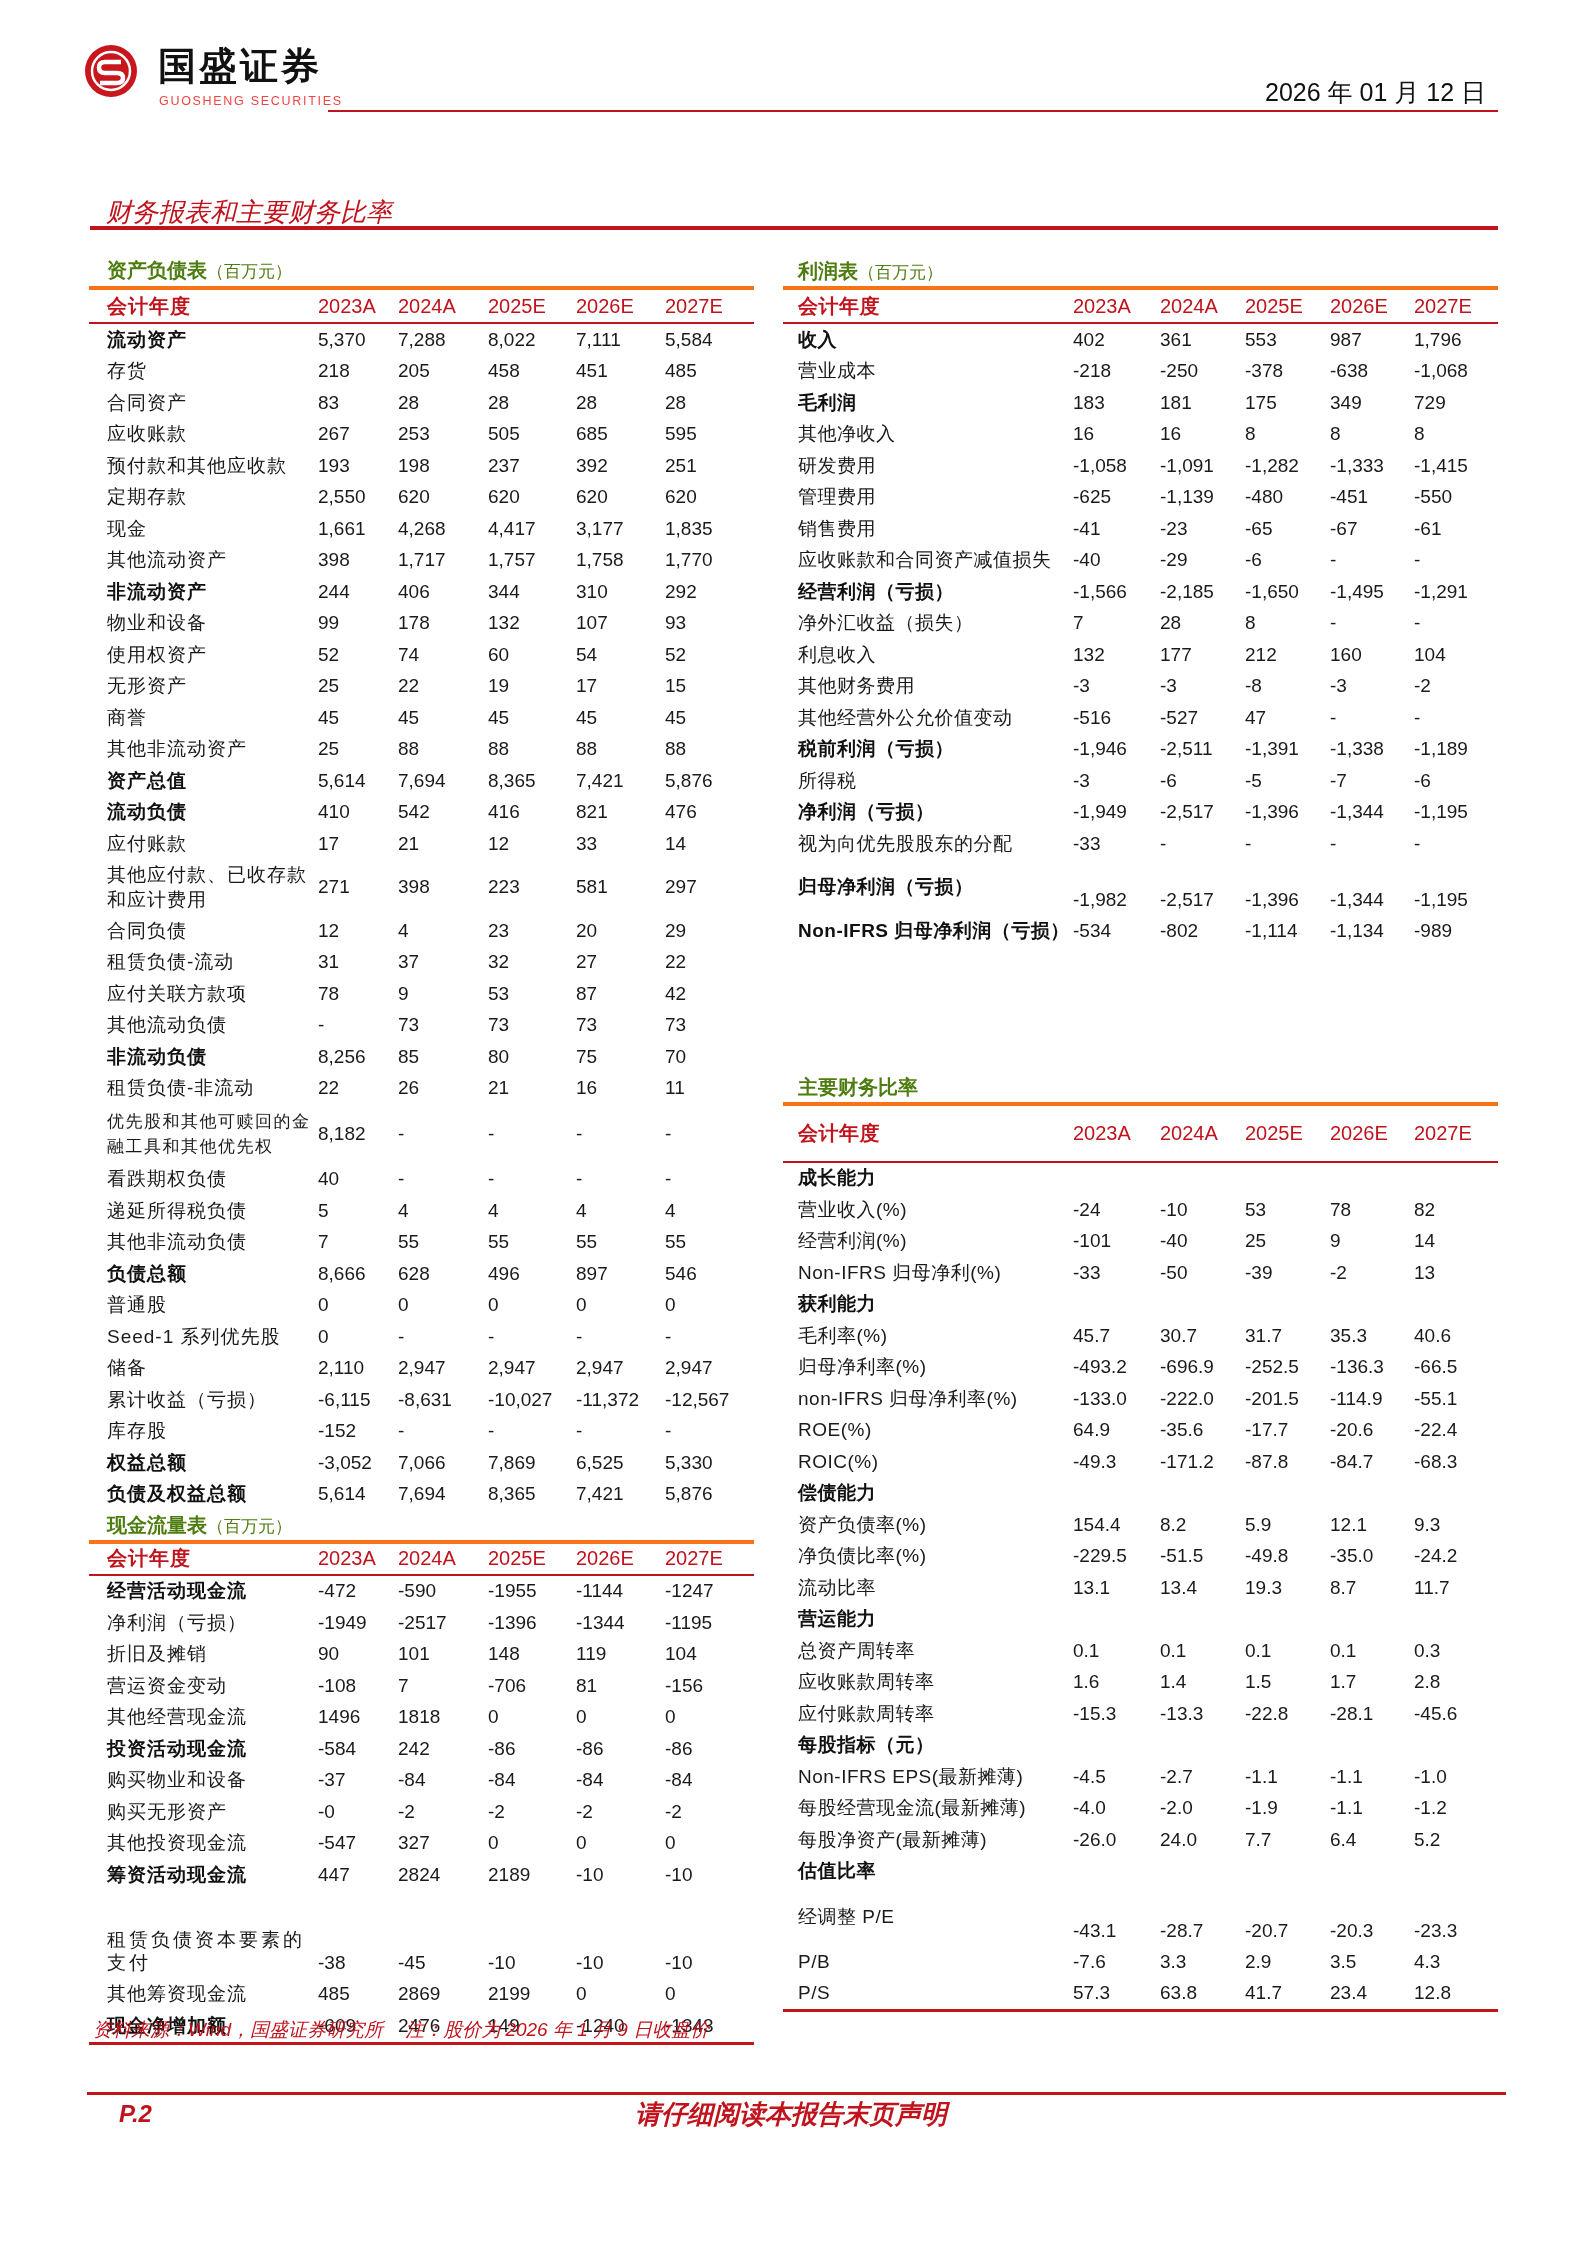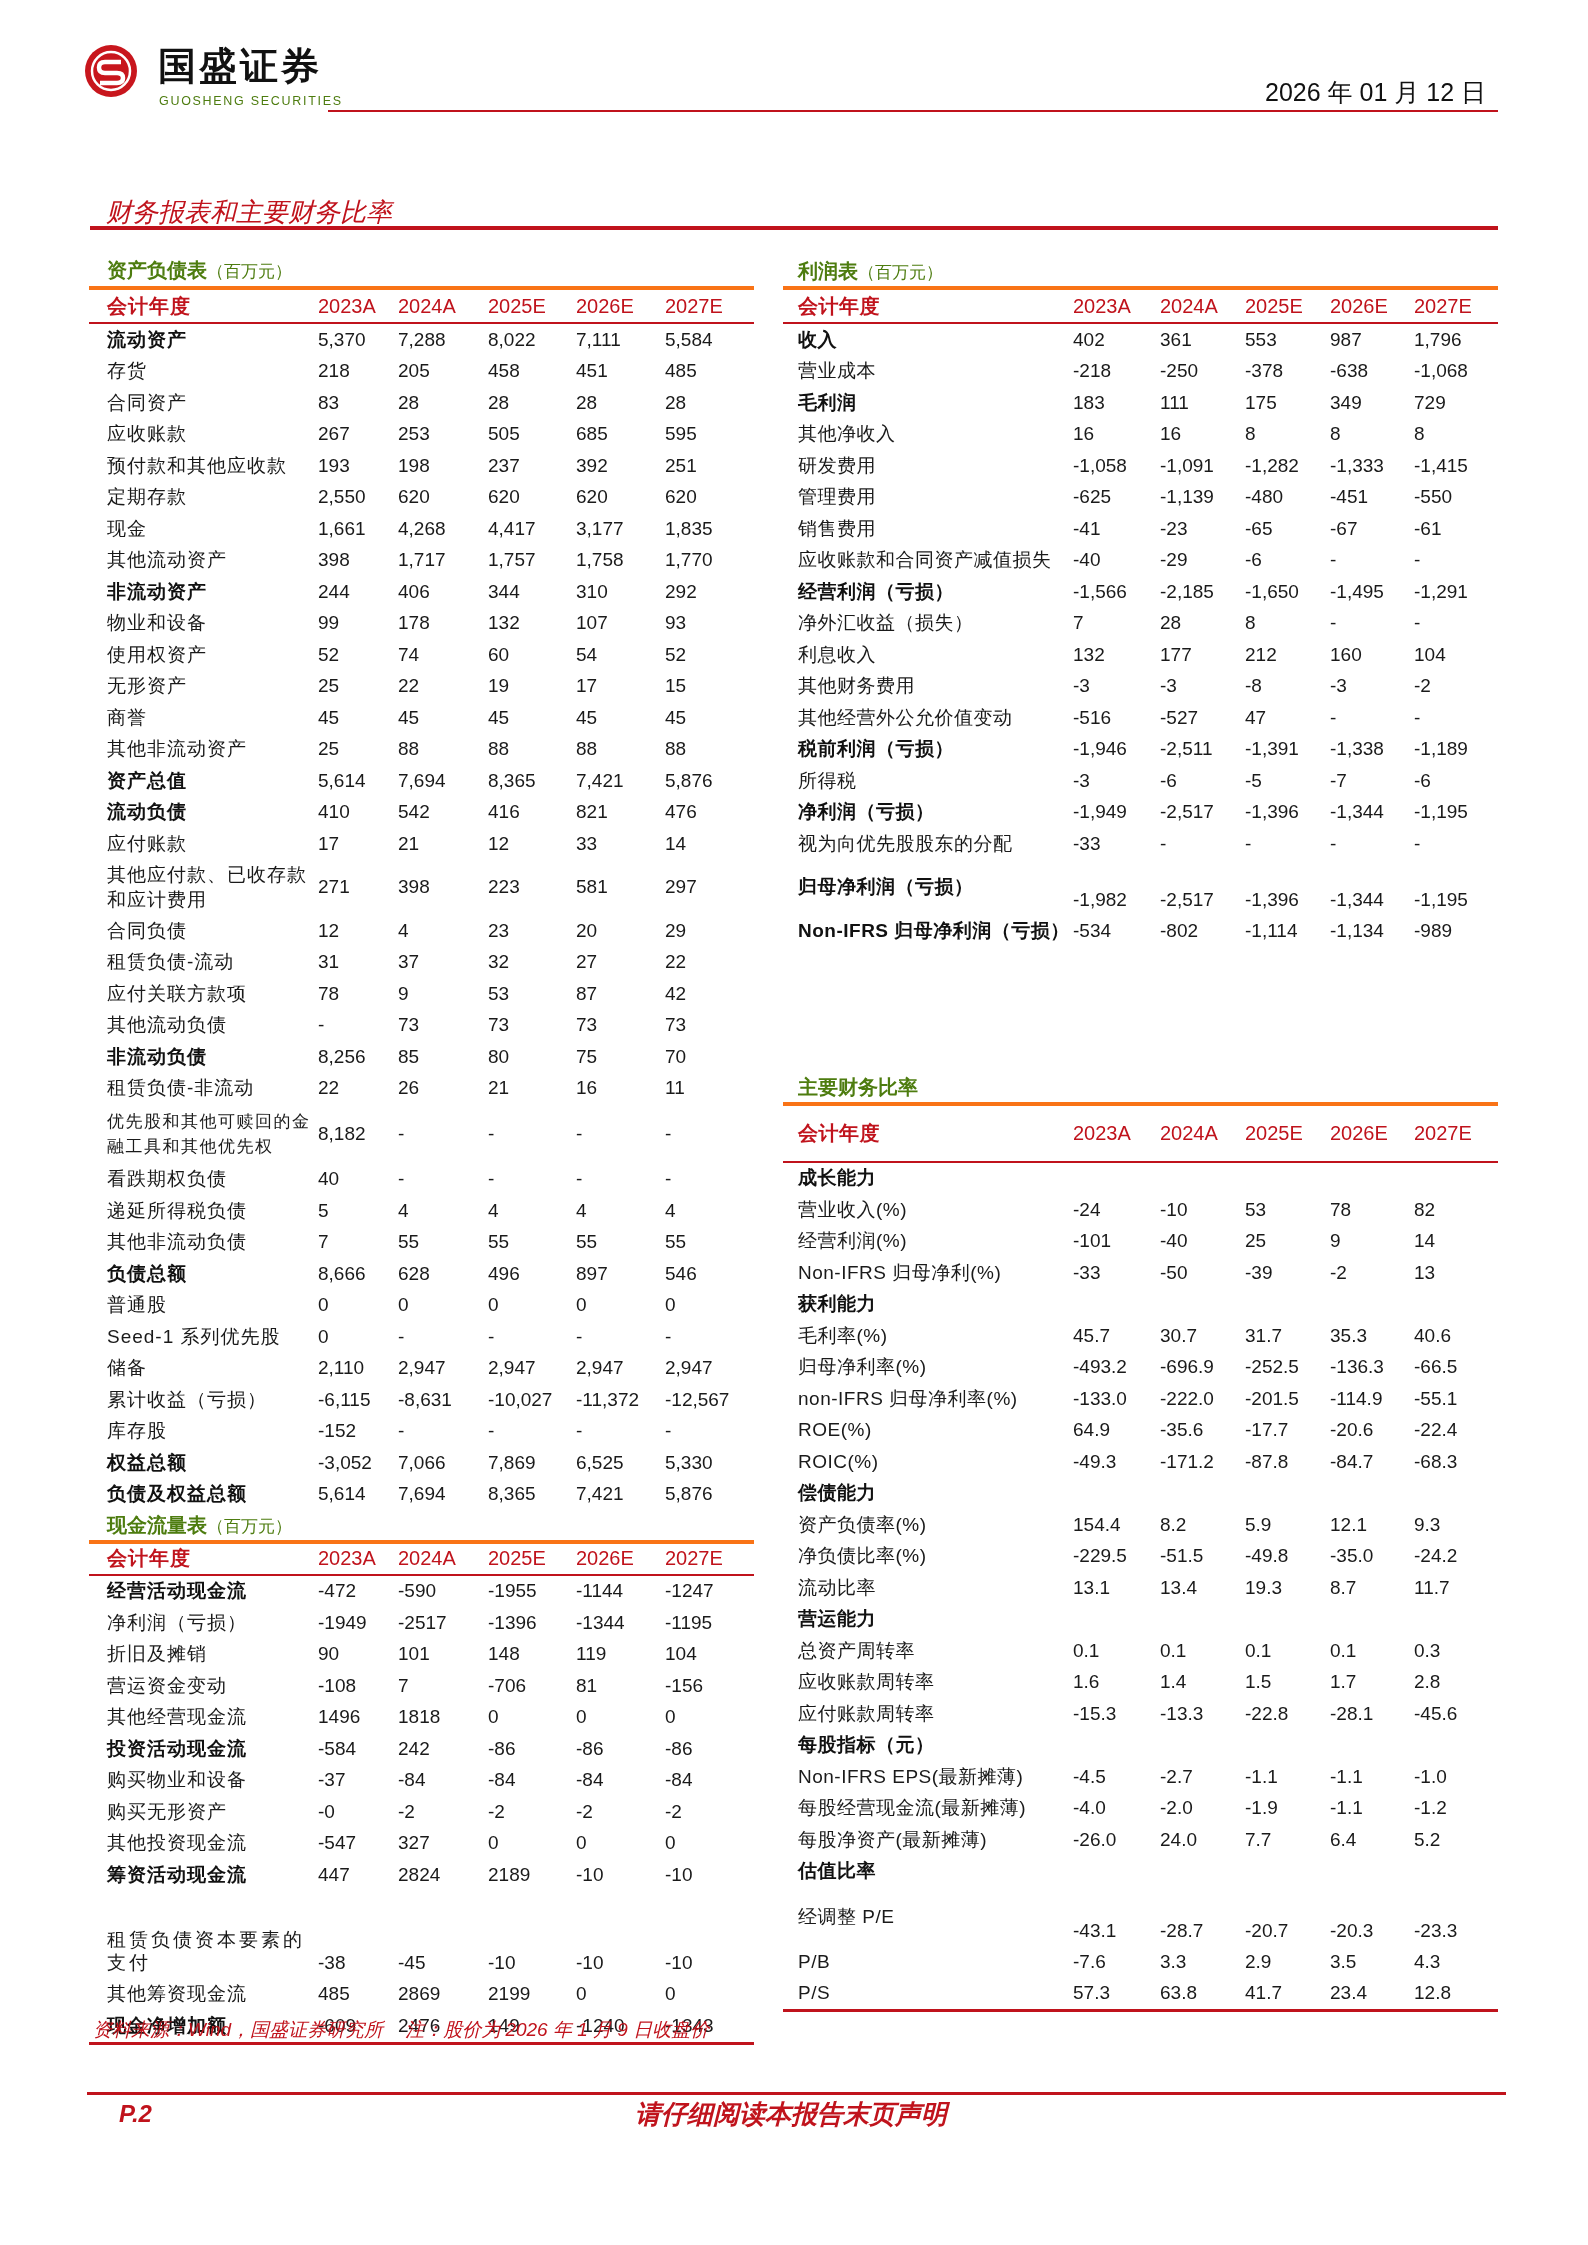--- a/index.html
+++ b/index.html
@@ -5,21 +5,21 @@
   html, body { margin: 0; padding: 0; background: #ffffff; }
   .page {
     position: relative; width: 1588px; height: 2245px; overflow: hidden; background: #ffffff;
     font-family: Liberation Sans, sans-serif; color: #1a1a1a;
   }
   .abs { position: absolute; }
 
   
   .logo { left: 85px; top: 45px; width: 52px; height: 52px; }
   .brand-cn { left: 158px; top: 44px; font-size: 38px; line-height: 44px; font-weight: bold; letter-spacing: 3px; color: #111; white-space: nowrap; }
-  .brand-en { left: 159px; top: 94px; font-size: 12.5px; line-height: 15px; letter-spacing: 1.7px; color: #4d7c0f; white-space: nowrap; }
+  .brand-en { left: 159px; top: 94px; font-size: 12.5px; line-height: 15px; letter-spacing: 1.7px; color: #ef4444; white-space: nowrap; }
   .header-line { left: 328px; top: 110px; width: 1170px; height: 2px; background: #c0131c; }
   .date { right: 102px; top: 77px; font-size: 25px; line-height: 30px; color: #111; white-space: nowrap; }
 
   .section-title { left: 106px; top: 197px; font-size: 26px; line-height: 30px; font-style: italic; color: #c0131c; white-space: nowrap; }
   .section-line { left: 90px; top: 226px; width: 1408px; height: 4px; background: #c0131c; }
 
   
   .block { position: absolute; top: 0; }
   .left-block { left: 89px; width: 665px; }
   .right-block { left: 783px; width: 715px; }
@@ -559,21 +559,21 @@
           <div class="c lbl">营业成本</div>
           <div class="c v">-218</div>
           <div class="c v">-250</div>
           <div class="c v">-378</div>
           <div class="c v">-638</div>
           <div class="c v">-1,068</div>
         </div>
           <div class="tr total">
           <div class="c lbl">毛利润</div>
           <div class="c v">183</div>
-          <div class="c v">111</div>
+          <div class="c v">181</div>
           <div class="c v">175</div>
           <div class="c v">349</div>
           <div class="c v">729</div>
         </div>
           <div class="tr">
           <div class="c lbl">其他净收入</div>
           <div class="c v">16</div>
           <div class="c v">16</div>
           <div class="c v">8</div>
           <div class="c v">8</div>

